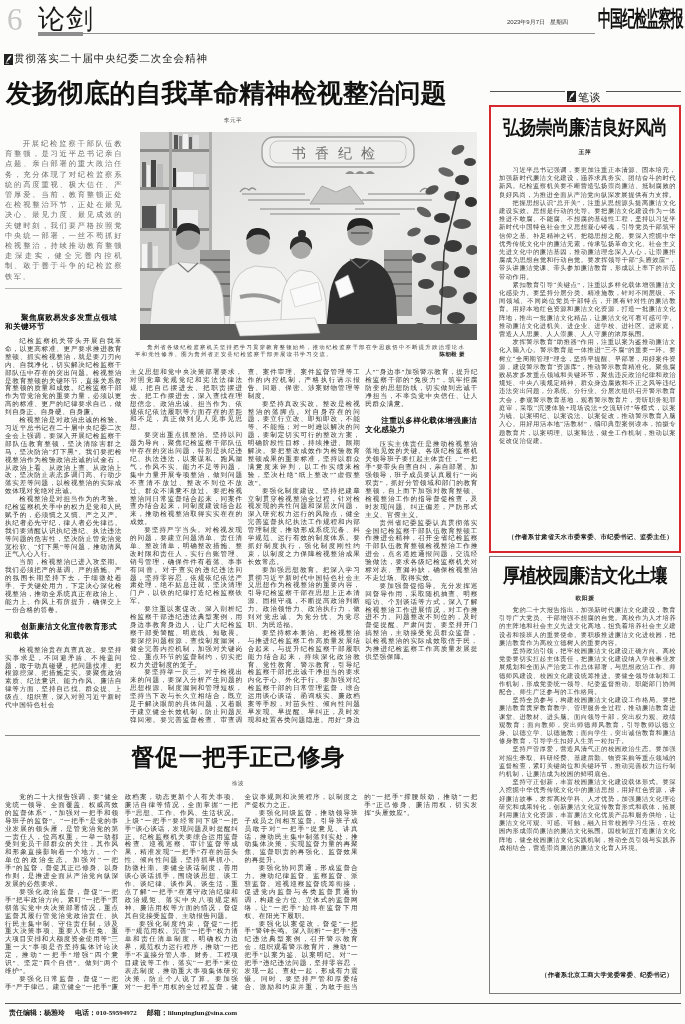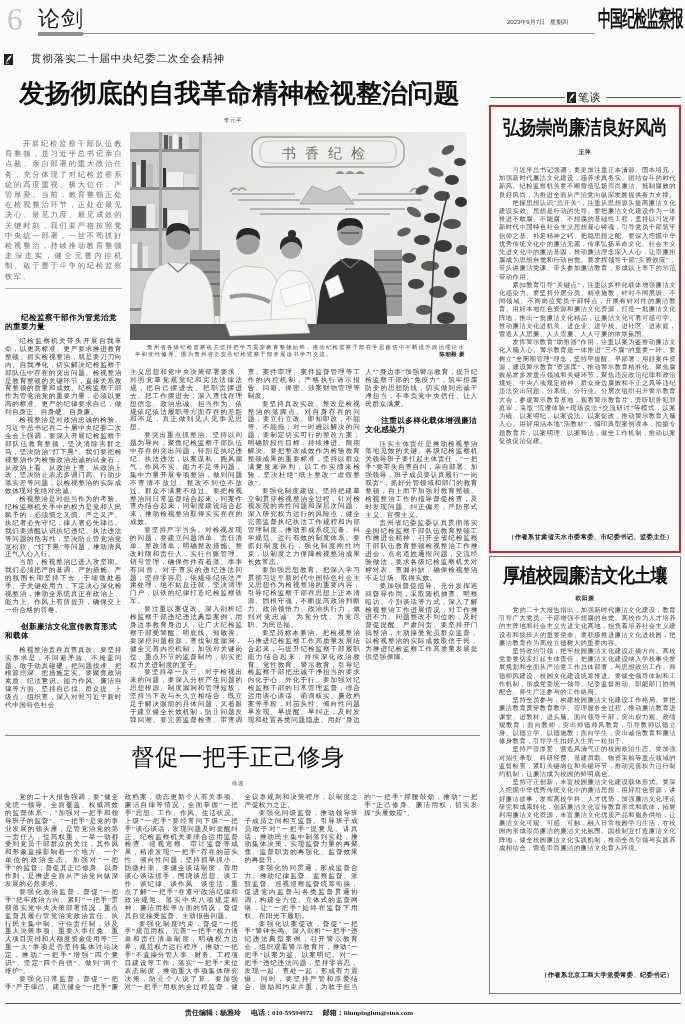--- a/index.html
+++ b/index.html
@@ -2,59 +2,59 @@
 <html><head>
 <meta charset="utf-8">
 <style>
 *{box-sizing:border-box;margin:0;padding:0}
 html,body{width:685px;height:1024px}
 body{position:relative;overflow:hidden;background:#fcfcfb;font-family:"Liberation Serif","DejaVu Serif",serif;color:#222}
 .a{position:absolute}
 
 
 #page-num{left:7px;top:3px;font-size:31px;line-height:34px;color:#c6c6c6;font-family:"Liberation Serif",serif}
-#section-name{left:38px;top:7px;font-size:22px;line-height:24px;letter-spacing:1px;color:#1b1b1b}
+#section-name{left:38px;top:7px;font-size:27px;line-height:24px;letter-spacing:1px;color:#1b1b1b}
 #section-bar{left:38px;top:32px;width:45px;height:4px;background:#8e8e8e}
 #header-rule{left:83px;top:33px;width:512px;height:1px;background:#8e8e8e}
 #date-line{left:507px;top:18px;font-size:6px;line-height:8px;color:#333;white-space:nowrap;font-family:"Liberation Sans",sans-serif}
 #date-line span+span{margin-left:5px}
 #paper-name{left:598px;top:6px;font-size:13px;line-height:15px;font-weight:bold;letter-spacing:-0.9px;white-space:nowrap;transform:scaleY(1.7);transform-origin:0 0;color:#111;font-family:"DejaVu Serif",serif}
 
 
-#kicker{left:4px;top:53px;height:12px;display:flex;align-items:center;gap:18px;white-space:nowrap}
+#kicker{left:4px;top:53px;height:12px;display:flex;align-items:center;gap:1px;white-space:nowrap}
 #kicker .txt{font-size:10.5px;line-height:12px;letter-spacing:0.9px;color:#222}
 .quill{width:9px;height:11px;display:block;flex:none}
 
 
-#lead-title{left:19px;top:78px;width:455px;font-size:26px;line-height:32px;font-weight:bold;white-space:nowrap;letter-spacing:-0.1px;color:#111}
+#lead-title{left:6px;top:78px;width:455px;font-size:26px;line-height:32px;font-weight:bold;white-space:nowrap;letter-spacing:-0.1px;color:#111}
 #lead-author{left:0;top:117px;width:466px;text-align:center;font-size:5.5px;line-height:7px;color:#444;letter-spacing:0.5px}
 #lead-intro{left:5px;top:139px;width:118px;font-size:7.3px;line-height:10.2px;letter-spacing:1.55px;color:#6b6b6b;text-indent:17.7px;text-align:justify}
 #intro-rule{left:5px;top:288px;width:117px;height:1px;background:#b5b5b5}
 
-#lead-photo{left:130px;top:132px;width:365px;height:208px;overflow:hidden}
+#lead-photo{left:140px;top:132px;width:365px;height:208px;overflow:hidden}
 #lead-caption{left:135px;top:344px;width:330px;font-size:5.4px;line-height:7.4px;letter-spacing:1.2px;color:#3a3a3a;text-indent:12px;text-align:justify}
 #lead-caption .credit{float:right;font-weight:bold;letter-spacing:0.5px;color:#222}
 
 .bt{font-size:6.6px;line-height:7.9px;letter-spacing:0.55px;color:#333;text-align:justify}
 .bt p{text-indent:14.3px}
 .bt p.cont{text-indent:0}
 .bt h4{font-size:7.6px;line-height:9px;letter-spacing:0.4px;font-weight:bold;color:#111;text-indent:16px;margin:8px 0 6px;break-inside:avoid;break-after:avoid;text-align:left}
 .bt h4.first{margin-top:0}
 
 #lead-left{left:5px;top:313px;width:117px;height:418px;overflow:hidden}
 #lead-right{left:130px;top:368px;width:348px;height:363px;column-count:3;column-gap:5px;column-fill:auto;overflow:hidden}
 
 
 #second-rule{left:5px;top:735px;width:475px;height:1px;background:#8a8a8a}
-#second-title{left:0;top:742px;width:476px;text-align:center;font-size:23.5px;line-height:30px;font-weight:normal;letter-spacing:0.2px;color:#111}
+#second-title{left:0;top:742px;width:476px;text-align:center;font-size:23.5px;line-height:30px;font-weight:bold;letter-spacing:0.2px;color:#111}
 #second-author{left:0;top:780px;width:476px;text-align:center;font-size:5.5px;line-height:7px;color:#444;letter-spacing:0.5px}
 #second-body{left:5px;top:793px;width:473px;height:202px;column-count:4;column-gap:6px;column-fill:auto;overflow:hidden}
 
 
-#bitan-label{left:490px;top:91px;width:191px;height:13px;display:flex;align-items:center;gap:2px}
+#bitan-label{left:490px;top:91px;width:191px;height:13px;display:flex;align-items:flex-start;gap:2px}
 #bitan-label .ln{flex:1;height:1px;background:#555}
 #bitan-label .txt{font-size:11px;line-height:13px;letter-spacing:0.5px;color:#222;margin-right:3px}
 
 #sidebar-red{left:489px;top:105px;width:192px;height:448px;border:2px solid #d7282f}
 #sidebar-box2{left:489px;top:556px;width:192px;height:438px;border:1.5px solid #7d7d7d}
 .sb-title{left:489px;width:192px;text-align:center;font-size:17px;line-height:20px;font-weight:bold;letter-spacing:-0.6px;transform:scaleY(1.15);transform-origin:50% 0;color:#111;white-space:nowrap}
 .sb-author{left:489px;width:192px;text-align:center;font-size:5.8px;line-height:7px;color:#333;letter-spacing:0.6px;font-weight:bold}
 .st{font-size:6.3px;line-height:8.2px;letter-spacing:0.5px;color:#3d3d3d;text-align:justify}
 .st p{text-indent:13.6px}
 .sb-body{left:499px;width:177px;overflow:hidden}
@@ -64,21 +64,21 @@
 #sb1-author{top:149px}
 #sb1-body{top:166px;height:364px}
 #sb1-note{top:533px}
 #sb2-title{top:565px}
 #sb2-author{top:595px}
 #sb2-body{top:606px;height:362px}
 #sb2-note{top:971px}
 
 
 #footer-rule{left:5px;top:1003px;width:676px;height:1px;background:#555}
-#footer{left:16px;top:1009px;width:566px;text-align:center;font-size:7px;line-height:9px;color:#222;white-space:nowrap;font-weight:bold}
+#footer{left:4px;top:1009px;width:566px;font-size:7px;line-height:9px;color:#222;white-space:nowrap;font-weight:bold}
 #footer span{margin:0 5px}
 </style>
 </head>
 <body>
 
 <div id="page-num" class="a">6</div>
 <div id="section-name" class="a">论剑</div>
 <div id="section-bar" class="a"></div>
 <div id="header-rule" class="a"></div>
 <div id="date-line" class="a">
@@ -213,21 +213,21 @@
       <path d="M195 150 L208 143 L214 160 L200 166 Z"></path>
     </g>
     <rect x="0" y="192" width="337" height="16" fill="#5a5a58"></rect>
     <path d="M95 190 L175 186 L180 201 L100 204 Z" fill="#f5f5f3" stroke="#bcbcba" stroke-width="0.6"></path>
   </svg>
 </div>
 
 <p id="lead-caption" class="a"><span>贵州省各级纪检监察机关坚持把学习贯穿教育整顿始终，推动纪检监察干部在学思践悟中不断提升政治理论水平和党性修养。图为贵州省正安县纪检监察干部开展读书学习交流。</span><span class="credit">陈朝毅 摄</span></p>
 
 <div id="lead-left" class="a bt">
-  <h4 class="first">纪检监察干部作为管党治党的重要力量</h4>
+  <h4 class="first">聚焦腐败易发多发重点领域和关键环节</h4>
   <p>纪检监察机关带头开展自我革命，以更高标准、更严要求推进教育整顿、抓实检视整治，就是要刀刃向内、自我净化，切实解决纪检监察干部队伍中存在的突出问题。检视整治是教育整顿的关键环节，直接关系教育整顿的质量和成效。纪检监察干部作为管党治党的重要力量，必须以更高的标准、更严的纪律要求自己，做到自身正、自身硬、自身廉。</p>
   <p>检视整治是对政治忠诚的检验。习近平总书记在二十届中央纪委二次全会上强调，要深入开展纪检监察干部队伍教育整顿，坚决清除害群之马，坚决防治“灯下黑”。我们要把检视整治作为检验政治忠诚的试金石，从政治上看、从政治上查、从政治上改，坚决防止表态多调门高、行动少落实差等问题，以检视整治的实际成效体现对党绝对忠诚。</p>
   <p>检视整治是对担当作为的考验。纪检监察机关手中的权力是党和人民赋予的，必须慎之又慎、严之又严。执纪者必先守纪，律人者必先律己。我们要清醒认识执纪违纪、执法违法等问题的危害性，坚决防止管党治党宽松软、“灯下黑”等问题，推动清风正气入心入行。</p>
   <p>当前，检视整治已进入攻坚期。我们必须把严的基调、严的措施、严的氛围长期坚持下去，于细微处着手、于关键处用力，下定决心深化检视整治，推动全系统真正在政治上、能力上、作风上有所提升，确保交上一份合格的答卷。</p>
   <h4>创新廉洁文化宣传教育形式和载体</h4>
   <p>检视整治贵在真查真改。要坚持实事求是，不回避矛盾、不掩盖问题，敢于动真碰硬，把问题找准、把根源挖深、把措施定实。要聚焦政治素质、纪法意识、能力作风、廉洁自律等方面，坚持自己找、群众提、上级点、组织查，深入对照习近平新时代中国特色社会</p>
 </div>
 
 <div id="lead-right" class="a bt">
   <p class="cont">主义思想和党中央决策部署要求，对照党章党规党纪和宪法法律法规，把自己摆进去、把职责摆进去、把工作摆进去，深入查找在理想信念、政治忠诚、担当作为、依规依纪依法履职等方面存在的差距和不足，真正做到见人见事见思想。</p>

